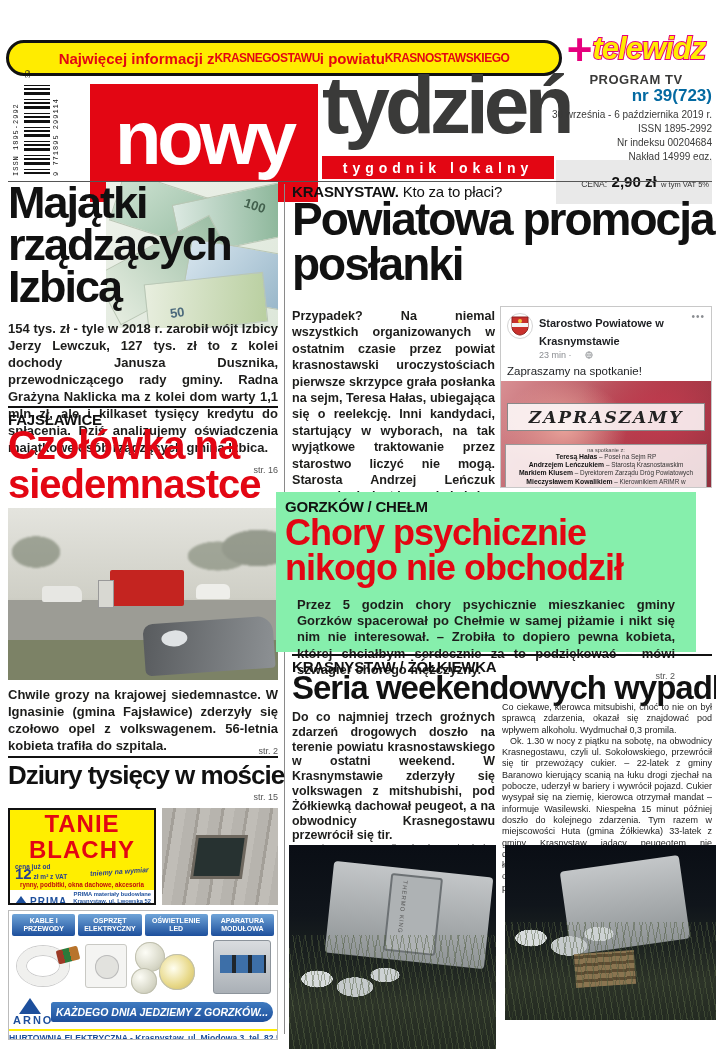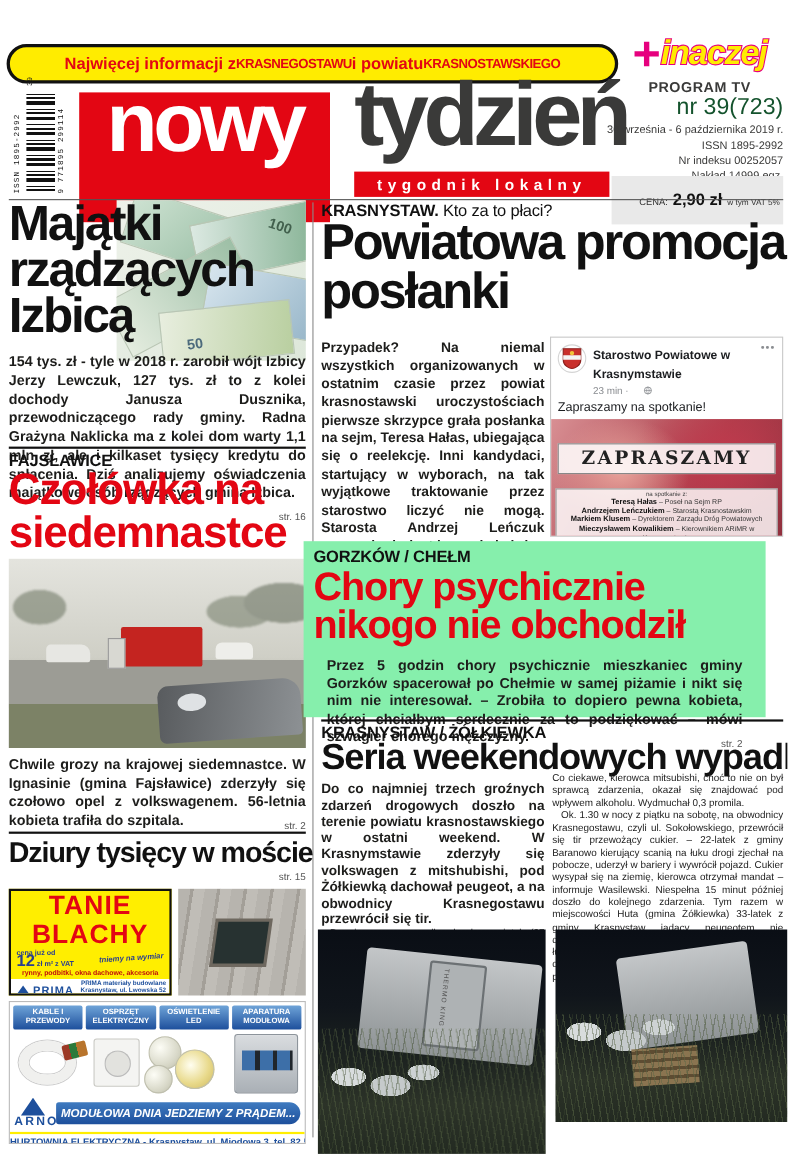--- a/index.html
+++ b/index.html
@@ -22,29 +22,29 @@
   
   .barcode{left:10px;top:78px;width:54px;height:100px;}
   .barcode .bars{position:absolute;left:14px;top:4px;width:26px;height:92px;
      background:repeating-linear-gradient(0deg,#111 0 2px,#fff 2px 4px,#111 4px 5px,#fff 5px 9px,#111 9px 12px,#fff 12px 14px);}
   .bc-txt{position:absolute;font-family:"Liberation Mono",monospace;font-size:7px;color:#111;
           writing-mode:vertical-rl;transform:rotate(180deg);letter-spacing:1px;}
   .bc-issn{left:2px;top:6px;height:92px;}
   .bc-num{left:42px;top:6px;height:92px;}
   .bc-39{position:absolute;left:14px;top:-8px;font-size:7px;font-family:"Liberation Mono",monospace;
          transform:rotate(-90deg);}
-  .logo-red{left:72px;top:84px;width:228px;height:118px;background:#e30613;display:flex;
-            justify-content:center;}
+  .logo-red{left:90px;top:84px;width:228px;height:118px;background:#e30613;display:flex;
+            align-items:center;justify-content:center;}
   .logo-nowy{color:#fff;font-size:76px;font-weight:800;letter-spacing:-4px;line-height:1;margin-top:-10px;}
   .logo-tydzien{left:322px;top:64px;width:240px;color:#3a3a39;font-size:82px;font-weight:800;
                 letter-spacing:-5px;line-height:1;}
   .tagline{left:322px;top:156px;width:232px;height:23px;background:#e30613;color:#fff;
            display:flex;align-items:center;justify-content:center;font-weight:700;font-size:14px;letter-spacing:5px;}
   .issue{left:548px;top:86px;width:164px;text-align:right;color:#3a3a39;}
-  .issue .no{font-size:21px;font-weight:400;color:#14532d;}
+  .issue .no{font-size:17px;font-weight:700;color:#0369a1;}
   .issue .ln{font-size:10px;margin-top:3px;}
   .pricebar{left:556px;top:160px;width:156px;background:#e9e9e9;text-align:right;padding:13px 3px;}
   .pricebar .cl{font-size:8.5px;color:#333;}
   .pricebar .pv{font-size:15px;font-weight:800;color:#111;}
   .pricebar .vat{font-size:7.5px;color:#333;}
 
   
   .rule{background:#111;height:2px;}
   .vdiv{left:284px;top:184px;width:1px;height:850px;background:#8a8a8a;}
 
@@ -148,21 +148,21 @@
   .avatar{width:26px;height:26px;border-radius:50%;background:#fff;border:1px solid #d5d5d5;display:flex;
           align-items:center;justify-content:center;flex:none;}
   .fb-name{font-weight:700;font-size:11px;line-height:12.5px;color:#1c1e21;}
   .fb-meta{font-size:9px;color:#8a8d91;margin-top:1px;display:flex;align-items:center;gap:13px;}
   .fb-msg{font-size:11.5px;color:#1c1e21;padding:3px 6px 4px 6px;}
   .fb-img{position:relative;height:118px;background:
       radial-gradient(90px 70px at 30% 40%,#e8a29a,transparent 70%),
       radial-gradient(120px 90px at 75% 30%,#c23a4e,transparent 70%),
       linear-gradient(120deg,#d88f93,#a93d49 60%,#8f2f3d);}
   .fb-zap{position:absolute;left:6px;top:22px;right:6px;background:rgba(255,255,255,.85);border:1px solid #888;
-          text-align:center;font-family:"DejaVu Serif",serif;font-weight:700;font-size:17px;
+          text-align:center;font-family:"DejaVu Serif",serif;font-style:italic;font-weight:700;font-size:17px;
           letter-spacing:2px;color:#222;padding:3px 0;}
   .fb-list{position:absolute;left:4px;bottom:2px;right:4px;background:rgba(255,255,255,.82);border:1px solid #999;
            text-align:center;padding:2px 1px;}
   .fb-intro{font-size:5.6px;color:#444;}
   .fb-li{font-size:6.4px;color:#333;line-height:8.2px;}
   .fb-li b{font-size:6.8px;color:#111;}
 
   .pinkbox{left:276px;top:492px;width:420px;height:160px;background:#86efac;padding:6px 9px;}
   .h-chory{font-size:36px;line-height:35px;letter-spacing:-1px;margin-top:1px;}
   .chory-body{font-weight:700;font-size:13px;line-height:16.2px;text-align:justify;margin-top:5px;color:#1d1d1b;}
@@ -199,40 +199,40 @@
 
 <div id="page" data-name="newspaper-front-page">
 
   <div class="abs banner" data-name="top-promo-banner">
     <span class="b-sm" data-name="banner-text-prefix">Najwięcej informacji z </span>
     <span class="b-lg" data-name="banner-city">KRASNEGOSTAWU</span>
     <span class="b-sm" data-name="banner-text-middle"> i powiatu </span>
     <span class="b-lg" data-name="banner-county">KRASNOSTAWSKIEGO</span>
   </div>
   <div class="abs telewidz" data-name="telewidz-logo">
-    <span class="plus" data-name="plus-icon">+</span><span class="tw" data-name="telewidz-name">inaczej</span>
+    <span class="plus" data-name="plus-icon">+</span><span class="tw" data-name="telewidz-name">telewidz</span>
     <span class="ptv" data-name="program-tv-label">PROGRAM TV</span>
   </div>
 
   <div class="abs barcode" data-name="issn-barcode">
     <span class="bc-39" data-name="barcode-issue-number">39</span>
     <span class="bc-txt bc-issn" data-name="barcode-issn-text">ISSN 1895-2992</span>
     <div class="bars" data-name="barcode-bars"></div>
     <span class="bc-txt bc-num" data-name="barcode-digits">9 771895 299114</span>
   </div>
   <div class="abs logo-red" data-name="masthead-logo-box">
     <span class="logo-nowy" data-name="logo-nowy">nowy</span>
   </div>
   <div class="abs logo-tydzien" data-name="logo-tydzien">tydzień</div>
   <div class="abs tagline" data-name="masthead-tagline">tygodnik lokalny</div>
   <div class="abs issue" data-name="issue-info">
     <div class="no" data-name="issue-number">nr 39(723)</div>
     <div class="ln" data-name="issue-date">30 września - 6 października 2019 r.</div>
     <div class="ln" data-name="issue-issn">ISSN 1895-2992</div>
-    <div class="ln" data-name="issue-index">Nr indeksu 00252057</div>
+    <div class="ln" data-name="issue-index">Nr indeksu 00204684</div>
     <div class="ln" data-name="issue-circulation">Nakład 14999 egz.</div>
   </div>
   <div class="abs pricebar" data-name="price-bar">
     <span class="cl" data-name="price-label">CENA:</span>
     <span class="pv" data-name="price-value">2,90 zł</span>
     <span class="vat" data-name="price-vat">w tym VAT 5%</span>
   </div>
 
   <div class="abs rule" style="left:8px;top:181px;width:704px;height:1px;background:#555;" data-name="masthead-divider"></div>
   <div class="abs vdiv" data-name="column-divider"></div>
@@ -315,21 +315,21 @@
       <div class="p-bulb pb1" data-name="led-bulb-photo"></div>
       <div class="p-bulb pb2" data-name="led-bulb-photo"></div>
       <div class="p-bulb pb3" data-name="led-bulb-photo"></div>
       <div class="p-breaker" data-name="breaker-photo"></div>
     </div>
     <div class="arno-row">
       <div class="arno-logo" data-name="arno-logo">
         <div class="arno-tri" data-name="triangle-icon"></div>
         <div class="arno-name" data-name="arno-brand">ARNO</div>
       </div>
-      <div class="slogan" data-name="arno-slogan">MODUŁOWA DNIA JEDZIEMY Z PRĄDEM...</div>
+      <div class="slogan" data-name="arno-slogan">KAŻDEGO DNIA JEDZIEMY Z GORZKÓW...</div>
     </div>
     <div class="arno-foot" data-name="arno-footer">HURTOWNIA ELEKTRYCZNA - Krasnystaw, ul. Miodowa 3, tel. 82 576 67 89</div>
   </div>
 
   <div class="abs kicker r-kicker" data-name="kicker-krasnystaw">
     <span data-name="kicker-place">KRASNYSTAW.</span><span class="k-norm" data-name="kicker-question"> Kto za to płaci?</span>
   </div>
   <h1 class="abs h-powiatowa" style="margin:0;" data-name="headline-powiatowa">Powiatowa promocja posłanki</h1>
   <p class="abs lead pow-body" style="margin:0;" data-name="powiatowa-summary">
     <span data-name="powiatowa-summary-text">Przypadek? Na niemal wszystkich organizowanych w ostatnim czasie przez powiat krasnostawski uroczystościach pierwsze skrzypce grała posłanka na sejm, Teresa Hałas, ubiegająca się o reelekcję. Inni kandydaci, startujący w wyborach, na tak wyjątkowe traktowanie przez starostwo liczyć nie mogą. Starosta Andrzej Leńczuk zapewnia, że jest inaczej ale już w poniedziałek 30 września jedzie na zebranie z mieszkańcami Żółkiewki, na które zaproszenie z polityków dostała tylko posłanka Hałas...</span>

